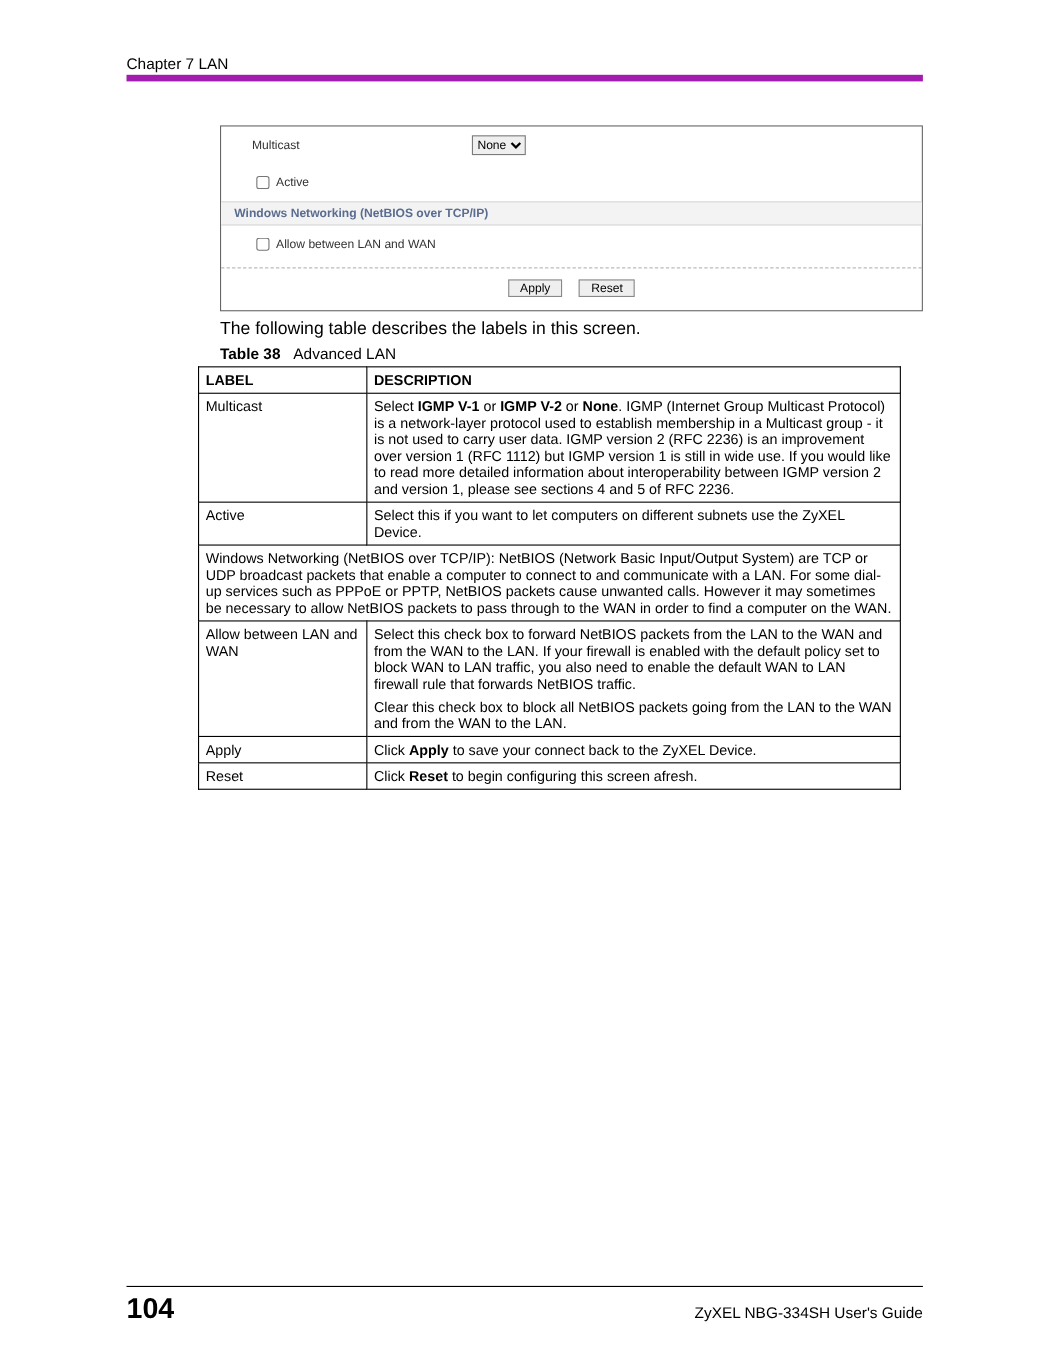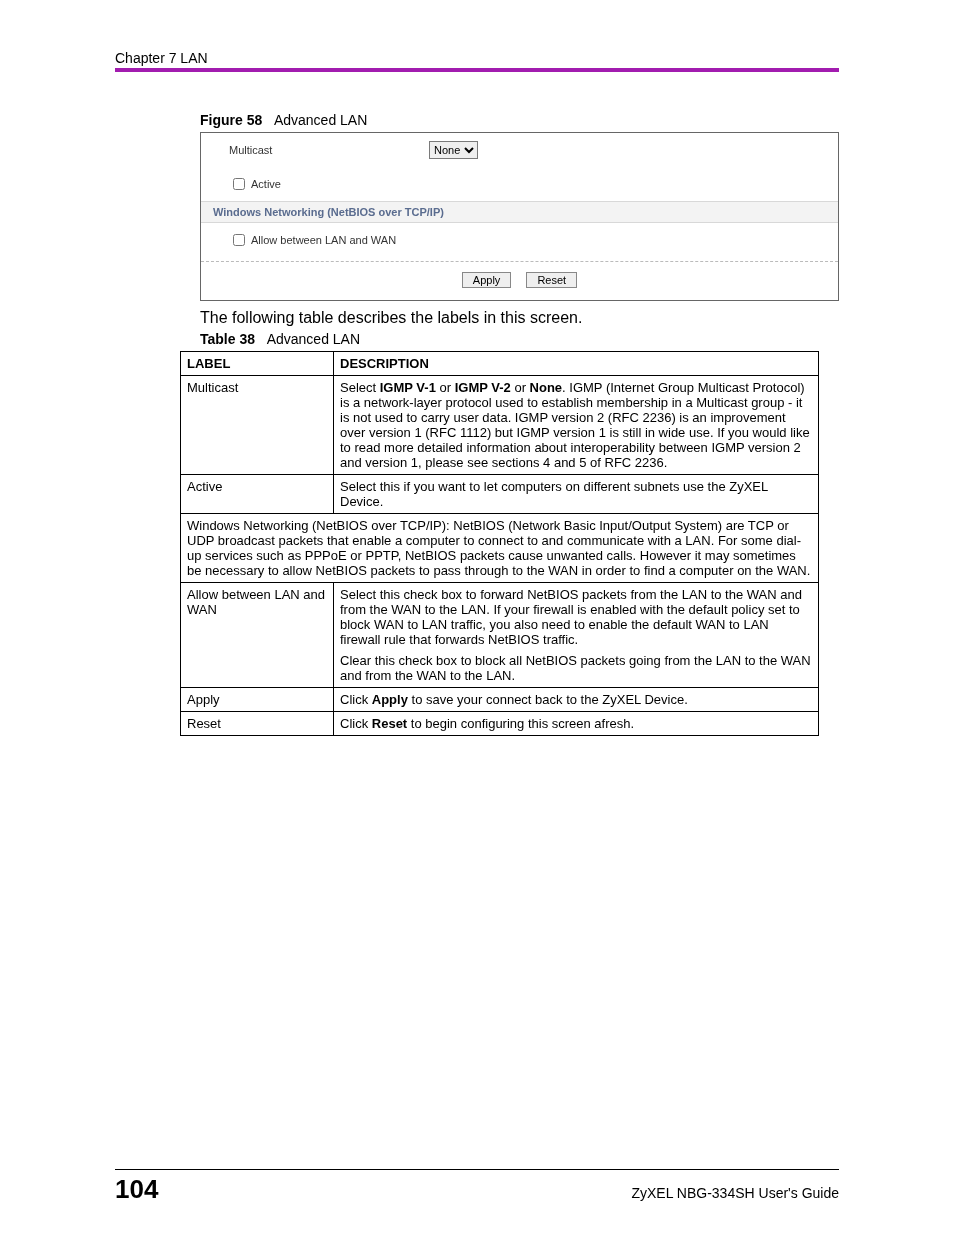--- a/index.html
+++ b/index.html
@@ -12,21 +12,21 @@
   }
   .page {
     width: 954px;
     height: 1235px;
     position: relative;
     box-sizing: border-box;
     padding: 50px 115px 40px 115px;
   }
   .running-head {
     font-size: 14px;
-    border-bottom: 4px solid #a21caf;
+    border-bottom: 6px solid #a21caf;
     padding-bottom: 2px;
     margin-bottom: 40px;
   }
   .caption {
     font-size: 14px;
     margin: 4px 0 4px 85px;
   }
   .caption b { font-weight: bold; }
 
   
@@ -136,23 +136,20 @@
   }
   .page-num { font-size: 26px; font-weight: bold; }
   .guide { font-size: 14px; }
 </style>
 </head>
 <body>
 
 <div class="page">
   <div class="running-head">Chapter 7 LAN</div>
 
-  <div class="caption">
-    <b>Figure 58</b>&nbsp;&nbsp;&nbsp;<span>Advanced LAN</span>
-  </div>
 
   <div class="shot">
 
     <div class="row">
       <span class="lbl">Multicast</span>
       <select>
         <option>None</option>
       </select>
     </div>
 

